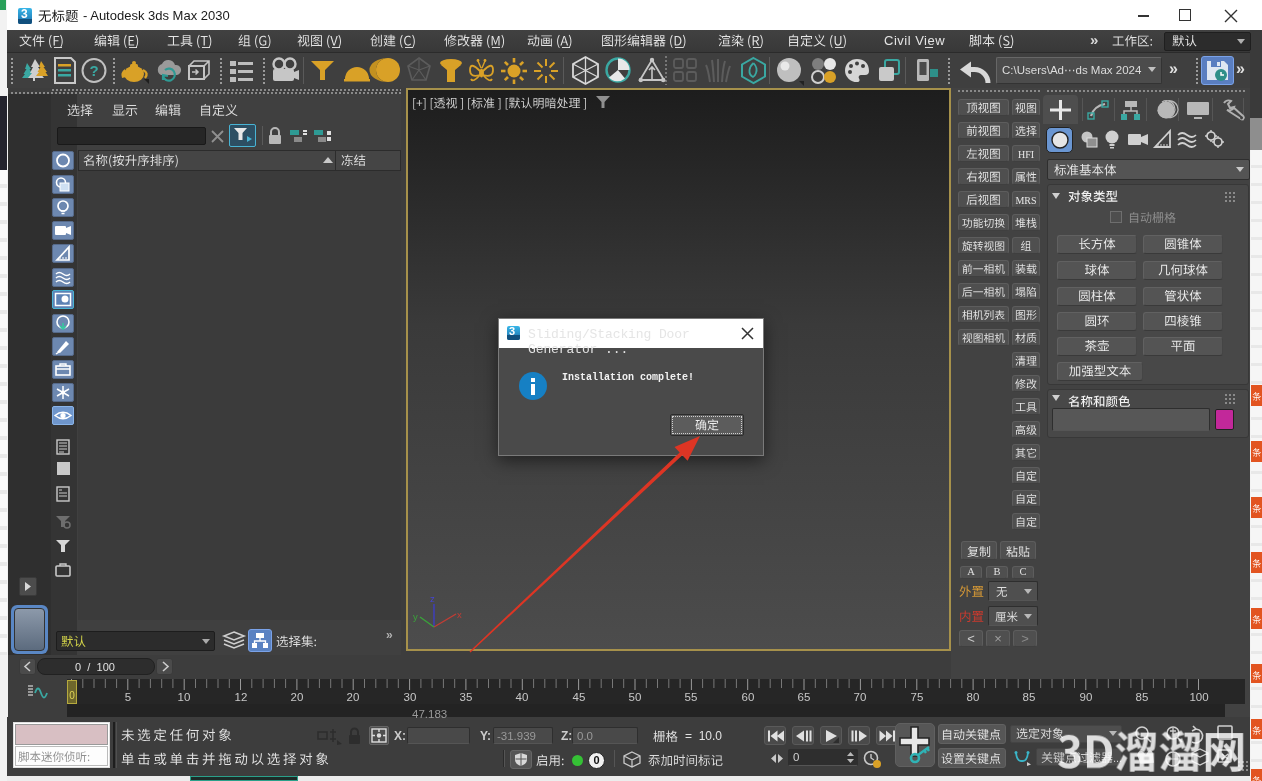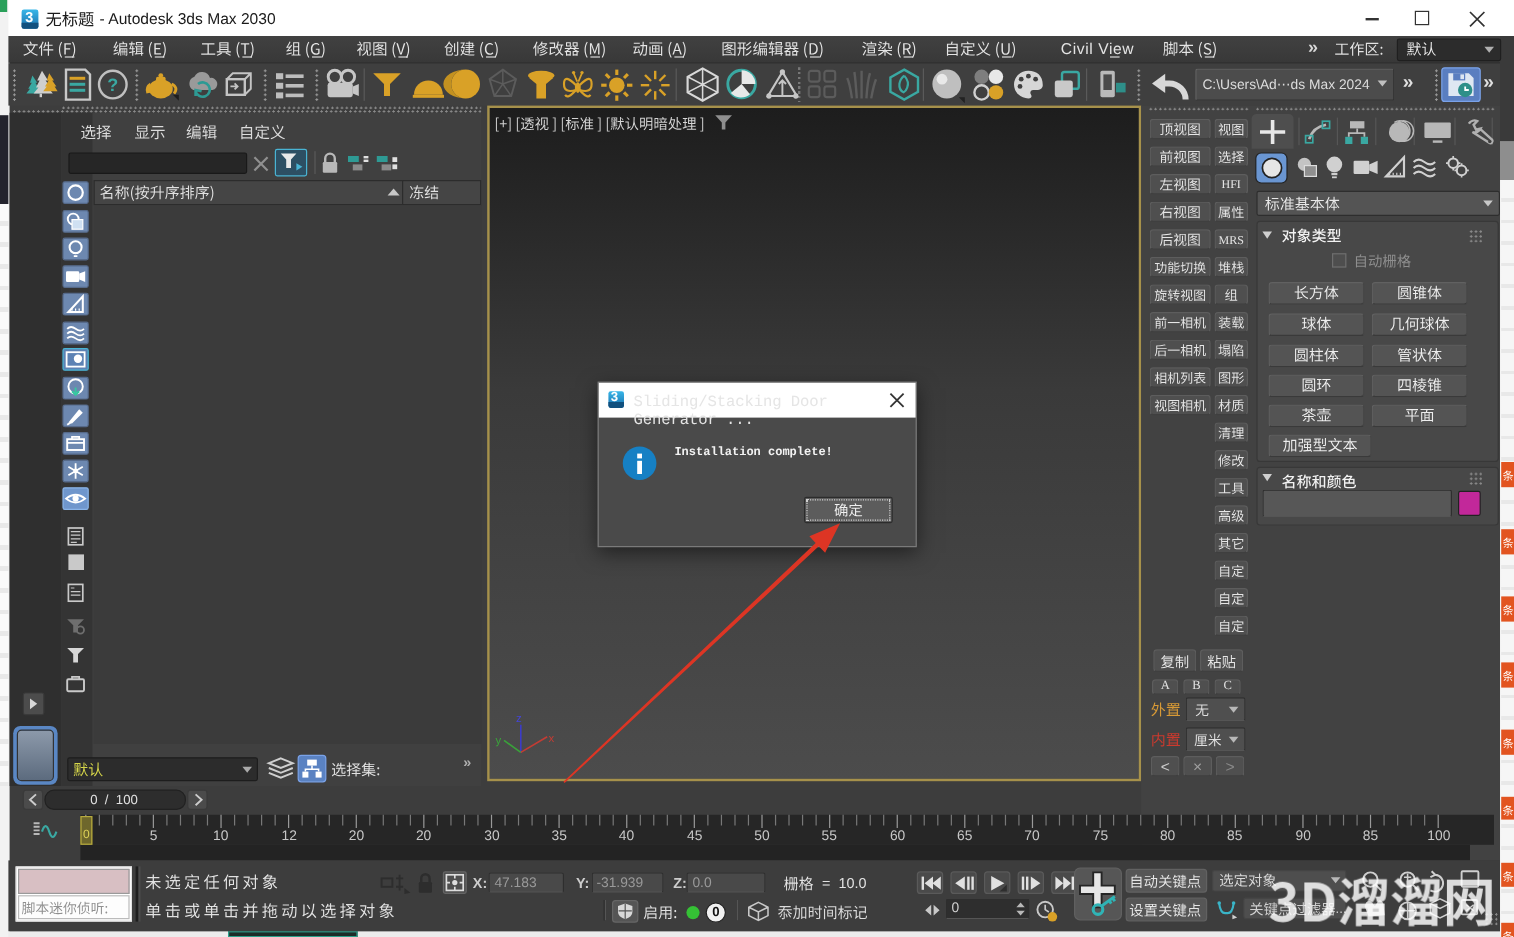--- a/index.html
+++ b/index.html
@@ -838,21 +838,21 @@
     <div class="abs" style="left:95px;top:661px;font-size:11px;color:#e0e0e0;font-family:'Liberation Sans';font-weight:normal;letter-spacing:0px;white-space:pre;transform:translateX(-50%);">0  /  100</div>
     <div class="abs" style="left:1026px;top:149px;font-size:10px;color:#e6e6e6;font-family:'Liberation Serif';font-weight:normal;letter-spacing:0px;white-space:pre;transform:translateX(-50%);">HFI</div>
     <div class="abs" style="left:1026px;top:195px;font-size:10px;color:#e6e6e6;font-family:'Liberation Serif';font-weight:normal;letter-spacing:0px;white-space:pre;transform:translateX(-50%);">MRS</div>
     <div class="abs" style="left:971px;top:566px;font-size:10.5px;color:#e0e0e0;font-family:'Liberation Serif';font-weight:normal;letter-spacing:0px;white-space:pre;transform:translateX(-50%);">A</div>
     <div class="abs" style="left:997px;top:566px;font-size:10.5px;color:#e0e0e0;font-family:'Liberation Serif';font-weight:normal;letter-spacing:0px;white-space:pre;transform:translateX(-50%);">B</div>
     <div class="abs" style="left:1023px;top:566px;font-size:10.5px;color:#e0e0e0;font-family:'Liberation Serif';font-weight:normal;letter-spacing:0px;white-space:pre;transform:translateX(-50%);">C</div>
     <div class="abs" style="left:971px;top:631px;font-size:13px;color:#cccccc;font-family:'Liberation Sans';font-weight:normal;letter-spacing:0px;white-space:pre;transform:translateX(-50%);">&lt;</div>
     <div class="abs" style="left:998px;top:631px;font-size:13px;color:#a0a0a0;font-family:'Liberation Sans';font-weight:normal;letter-spacing:0px;white-space:pre;transform:translateX(-50%);">×</div>
     <div class="abs" style="left:1025px;top:631px;font-size:13px;color:#8a8a8a;font-family:'Liberation Sans';font-weight:normal;letter-spacing:0px;white-space:pre;transform:translateX(-50%);">&gt;</div>
     <div class="abs" style="left:394px;top:729px;font-size:12px;color:#cccccc;font-family:'Liberation Sans';font-weight:bold;letter-spacing:0px;white-space:pre;">X:</div>
-    <div class="abs" style="left:412px;top:730px;font-size:11.5px;color:#9a9a9a;font-family:'Liberation Sans';font-weight:normal;letter-spacing:0px;white-space:pre;">47.183</div>
+    <div class="abs" style="left:412px;top:708px;font-size:11.5px;color:#9a9a9a;font-family:'Liberation Sans';font-weight:normal;letter-spacing:0px;white-space:pre;">47.183</div>
     <div class="abs" style="left:480px;top:729px;font-size:12px;color:#cccccc;font-family:'Liberation Sans';font-weight:bold;letter-spacing:0px;white-space:pre;">Y:</div>
     <div class="abs" style="left:497px;top:730px;font-size:11.5px;color:#9a9a9a;font-family:'Liberation Sans';font-weight:normal;letter-spacing:0px;white-space:pre;">-31.939</div>
     <div class="abs" style="left:561px;top:729px;font-size:12px;color:#cccccc;font-family:'Liberation Sans';font-weight:bold;letter-spacing:0px;white-space:pre;">Z:</div>
     <div class="abs" style="left:577px;top:730px;font-size:11.5px;color:#9a9a9a;font-family:'Liberation Sans';font-weight:normal;letter-spacing:0px;white-space:pre;">0.0</div>
     <div class="abs" style="left:685px;top:729px;font-size:12px;color:#e2e2e2;font-family:'Liberation Sans';font-weight:normal;letter-spacing:0px;white-space:pre;">=  10.0</div>
     <div class="abs" style="left:793px;top:751px;font-size:11.5px;color:#d0d0d0;font-family:'Liberation Sans';font-weight:normal;letter-spacing:0px;white-space:pre;">0</div>
     <div class="abs" style="left:1113px;top:752px;font-size:11px;color:#d0d0d0;font-family:'Liberation Sans';font-weight:normal;letter-spacing:0px;white-space:pre;">...</div>
 <svg class="abs" style="left:0;top:0;z-index:50;pointer-events:none" width="1262" height="781">
       <defs>
         <path id="g0" d="M114 -773V-699H446C443 -628 440 -552 428 -477H52V-404H414C373 -232 276 -71 39 19C58 34 80 61 90 80C348 -23 448 -208 490 -404H511V-60C511 31 539 57 643 57C664 57 807 57 830 57C926 57 950 15 960 -145C938 -150 905 -163 887 -177C882 -40 874 -17 825 -17C794 -17 674 -17 650 -17C599 -17 589 -24 589 -60V-404H951V-477H503C514 -552 519 -627 521 -699H894V-773Z"></path>

